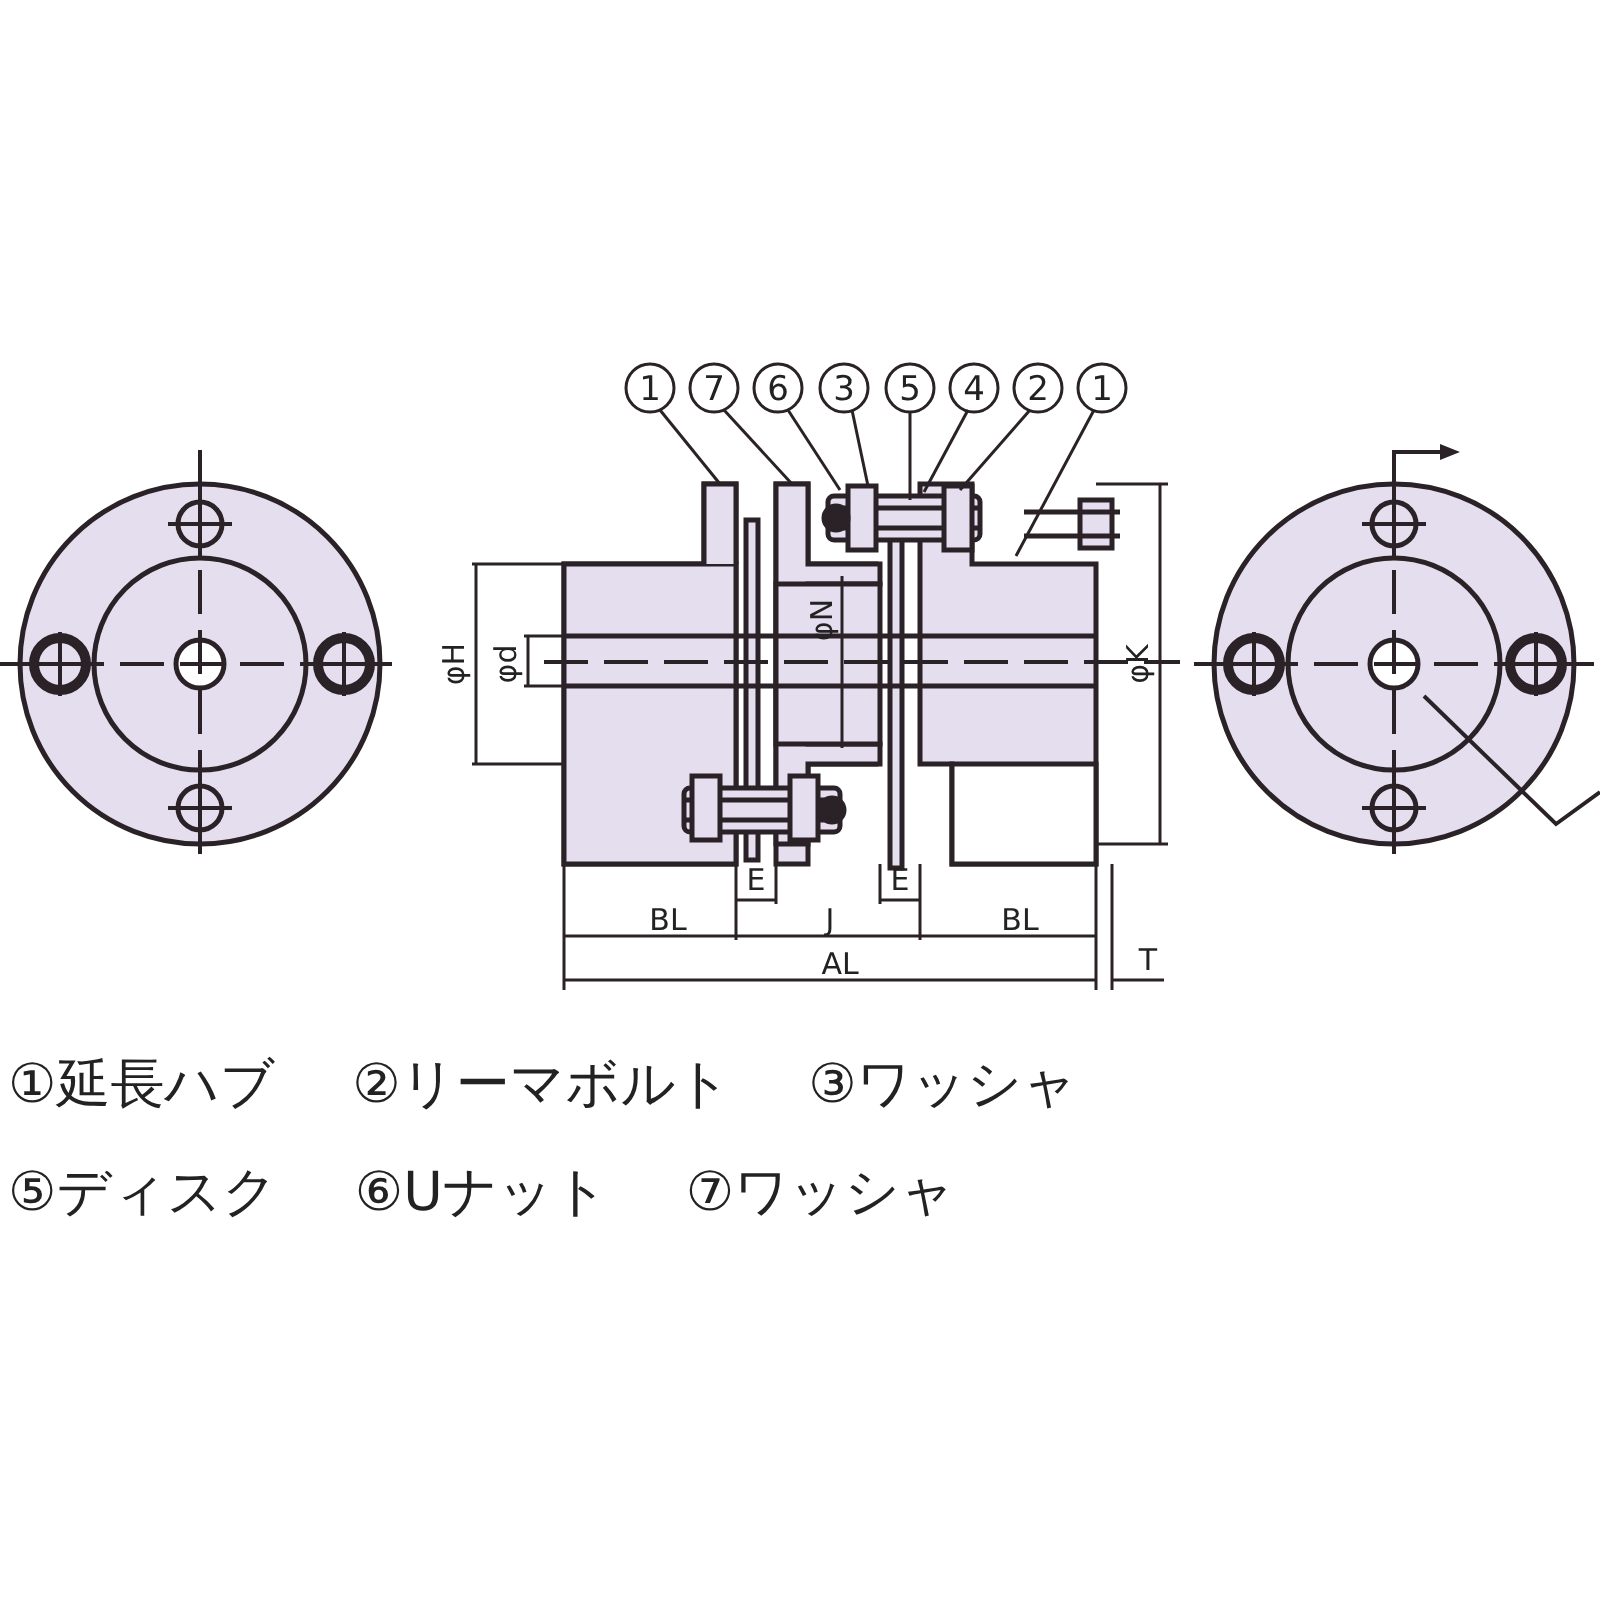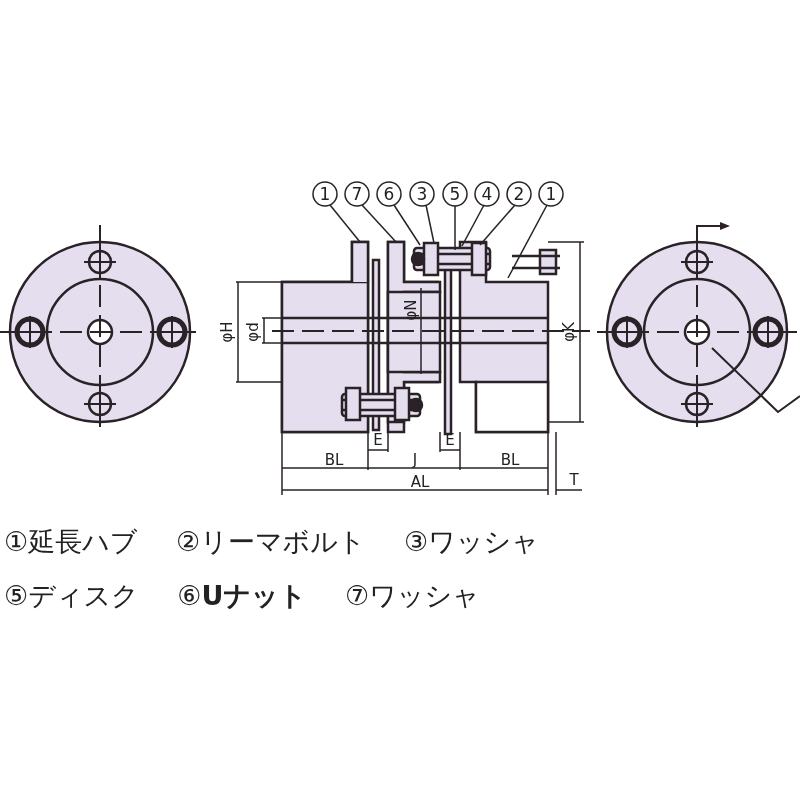--- a/index.html
+++ b/index.html
@@ -179,15 +179,15 @@
   </g>
 </svg>
 
 <div class="legend" id="legend-row-1">
   <span><b style="font-weight:normal">①</b><b style="font-weight:normal">延長ハブ</b></span>
   <span><b style="font-weight:normal">②</b><b style="font-weight:normal">リーマボルト</b></span>
   <span><b style="font-weight:normal">③</b><b style="font-weight:normal">ワッシャ</b></span>
 </div>
 <div class="legend" id="legend-row-2">
   <span><b style="font-weight:normal">⑤</b><b style="font-weight:normal">ディスク</b></span>
-  <span><b style="font-weight:normal">⑥</b><b style="font-weight:bold">Uナット</b></span>
+  <span><b style="font-weight:normal">⑥</b><b style="font-weight:normal">Uナット</b></span>
   <span><b style="font-weight:normal">⑦</b><b style="font-weight:normal">ワッシャ</b></span>
 </div>
 
 </body></html>

